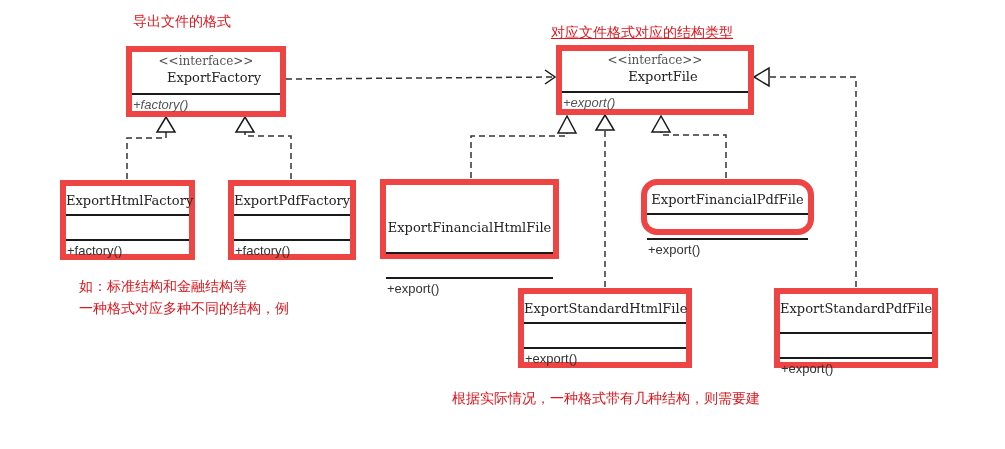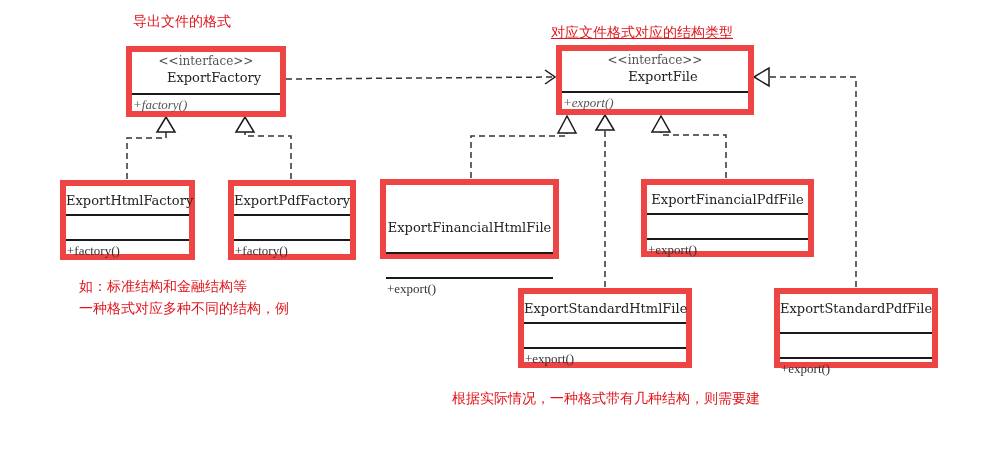--- a/index.html
+++ b/index.html
@@ -1,20 +1,20 @@
 <!DOCTYPE html>
 <html><head>
 <meta charset="utf-8">
 <style>
   html,body{margin:0;padding:0;background:#fff;}
   body{width:1005px;height:449px;position:relative;overflow:hidden;font-family:"Liberation Serif","DejaVu Serif",serif;}
   .cls{position:absolute;border:6px solid #ef4444;background:#fff;box-sizing:border-box;}
   .cls .head{border-bottom:2px solid #1a1a1a;text-align:center;color:#222;box-sizing:border-box;}
   .cls .attrs{border-bottom:2px solid #1a1a1a;box-sizing:border-box;}
-  .cls .ops{font-size:13px;color:#333;padding-left:1px;line-height:20px;font-family:Liberation Serif, serif;}
+  .cls .ops{font-size:13px;color:#333;padding-left:1px;line-height:20px;font-family:Liberation Sans, sans-serif;}
   .cls .name{font-size:13px;font-family:"DejaVu Serif",serif;color:#222;}
   .iface .stereo{font-size:12px;color:#555;font-family:"DejaVu Serif",serif;line-height:16px;padding-top:1px;}
   .iface .name{line-height:18px;padding-left:16px;}
   .iface .ops{font-style:italic;color:#555;}
   .note{position:absolute;color:#e0161d;font-family:"DejaVu Sans",sans-serif;font-size:14px;line-height:22px;}
   svg.links{position:absolute;left:0;top:0;}
 </style>
 </head>
 <body>
 
@@ -85,21 +85,21 @@
   <div class="attrs" style="height:25px;"></div>
   <div class="ops">+factory()</div>
 </div>
 
 <div class="cls" style="left:380px;top:179px;width:179px;height:80px;">
   <div class="head" style="height:41px;line-height:28px;margin-top:28px;"><span class="name">ExportFinancialHtmlFile</span></div>
   <div class="attrs" style="height:25px;"></div>
   <div class="ops">+export()</div>
 </div>
 
-<div class="cls" style="left:641px;top:179px;width:173px;height:78px;">
+<div class="cls" style="left:641px;top:179px;width:173px;height:56px;border-radius:16px;">
   <div class="head" style="height:30px;line-height:28px;"><span class="name">ExportFinancialPdfFile</span></div>
   <div class="attrs" style="height:25px;"></div>
   <div class="ops">+export()</div>
 </div>
 
 <div class="cls" style="left:518px;top:288px;width:174px;height:80px;">
   <div class="head" style="height:30px;line-height:28px;"><span class="name">ExportStandardHtmlFile</span></div>
   <div class="attrs" style="height:25px;"></div>
   <div class="ops">+export()</div>
 </div>

